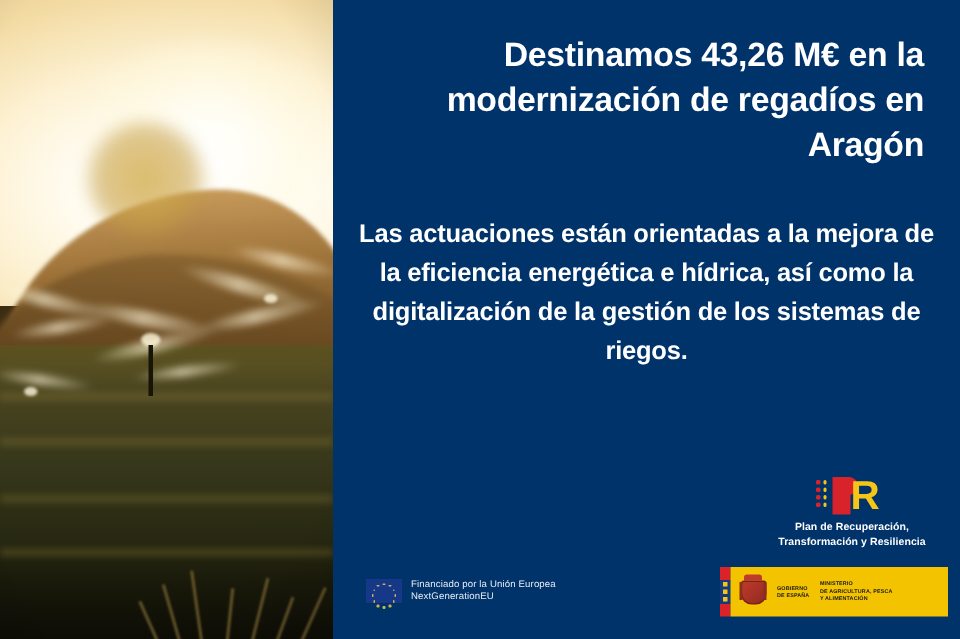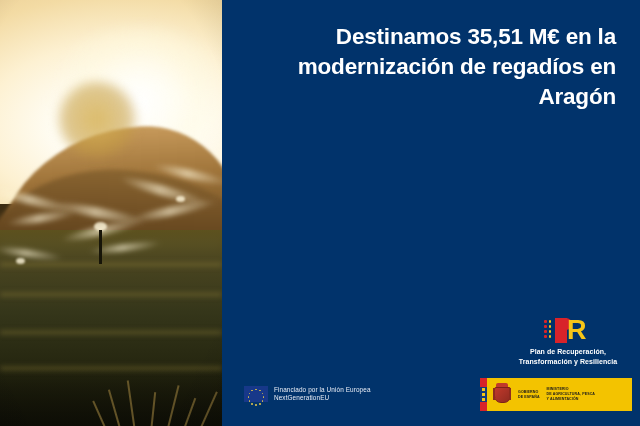--- a/index.html
+++ b/index.html
@@ -337,22 +337,23 @@
     <div class="ph-blade" style="left:150px; height:40px; transform:rotate(6deg);"></div>
     <div class="ph-blade" style="left:166px; height:48px; transform:rotate(14deg);"></div>
     <div class="ph-blade" style="left:182px; height:36px; transform:rotate(20deg);"></div>
     <div class="ph-blade" style="left:198px; height:44px; transform:rotate(24deg);"></div>
     <div class="ph-blade" style="left:106px; height:34px; transform:rotate(-24deg);"></div>
     <div class="ph-vignette"></div>
   </div>
 
   <div id="panel">
 
-    <div class="headline">Destinamos  35,51 M€ en la modernización de regadíos en Aragón</div>
-
+    <div class="headline">Destinamos  43,26 M€ en la modernización de regadíos en Aragón</div>
+
+    <div class="body-copy">Las actuaciones están orientadas a la mejora de la eficiencia energética e hídrica, así como la digitalización de la gestión de los sistemas de riegos.</div>
 
 
     <div class="eu-block">
       <div class="eu-flag">
         <span class="eu-star" style="left:11.2px; top:2.4px;"></span>
         <span class="eu-star" style="left:15.0px; top:3.4px;"></span>
         <span class="eu-star" style="left:17.8px; top:6.2px;"></span>
         <span class="eu-star" style="left:18.8px; top:10.0px;"></span>
         <span class="eu-star" style="left:17.8px; top:13.8px;"></span>
         <span class="eu-star" style="left:15.0px; top:16.6px;"></span>

